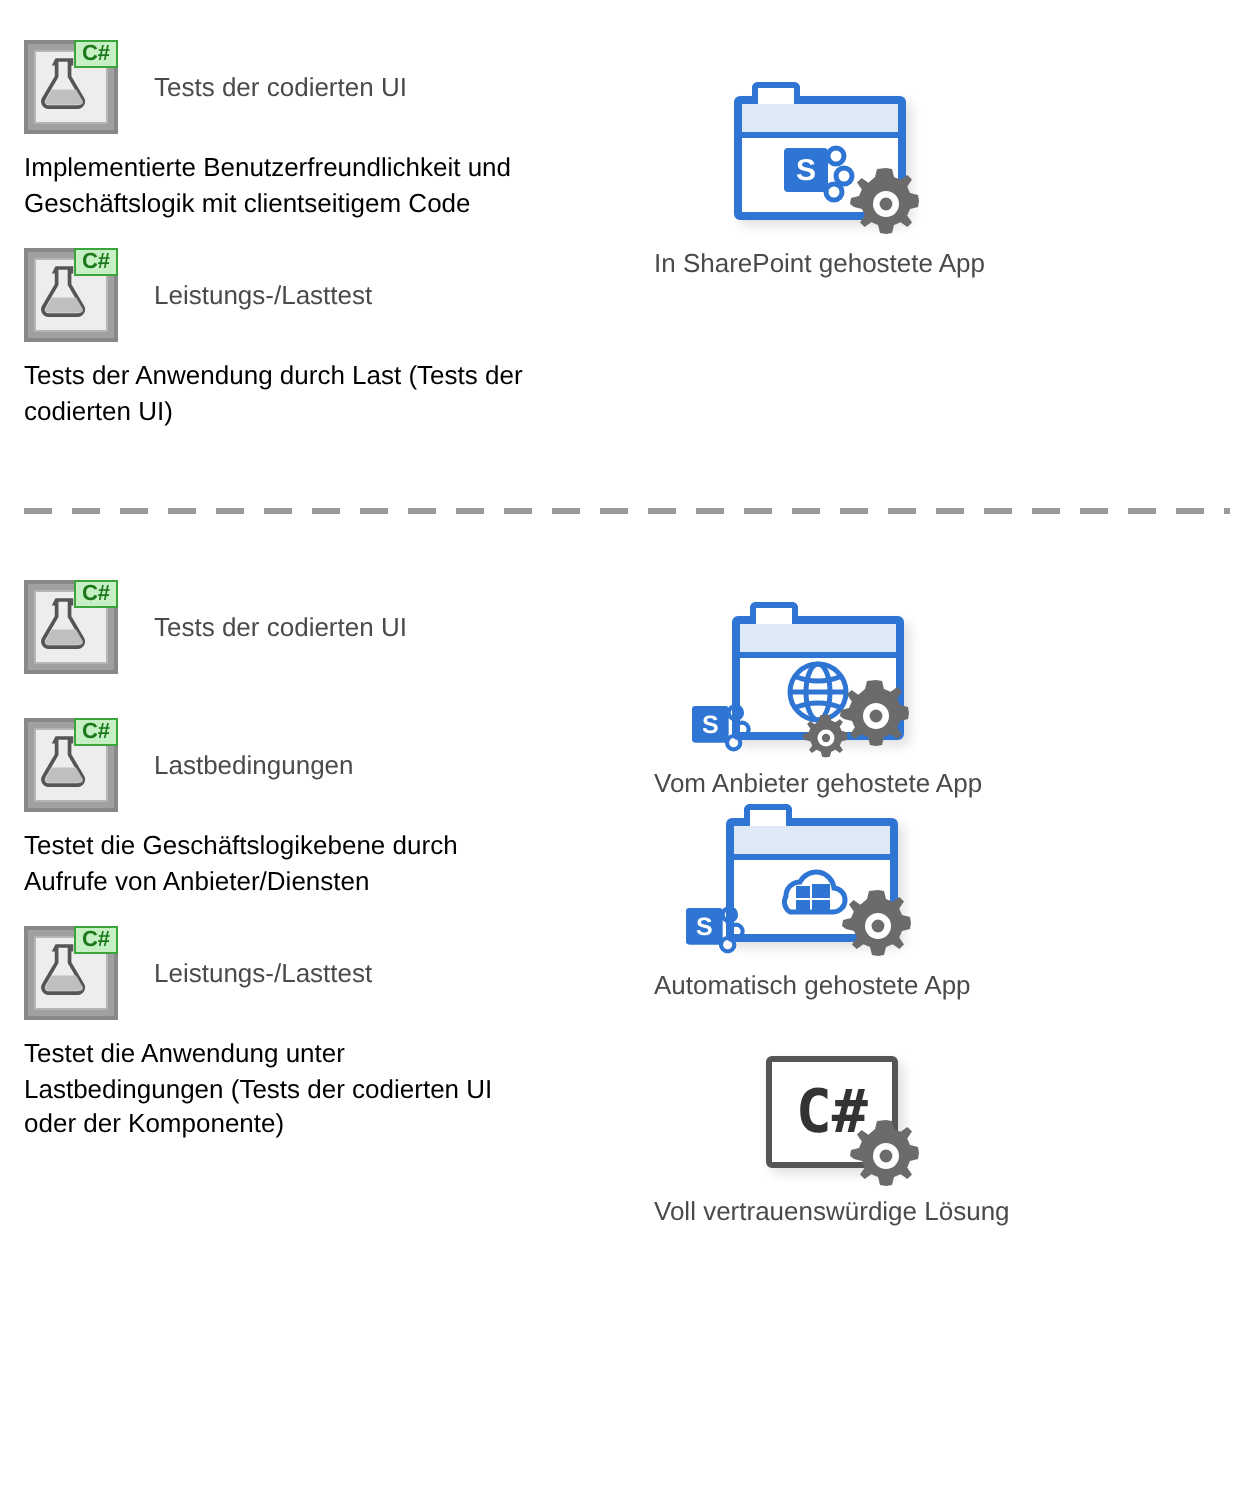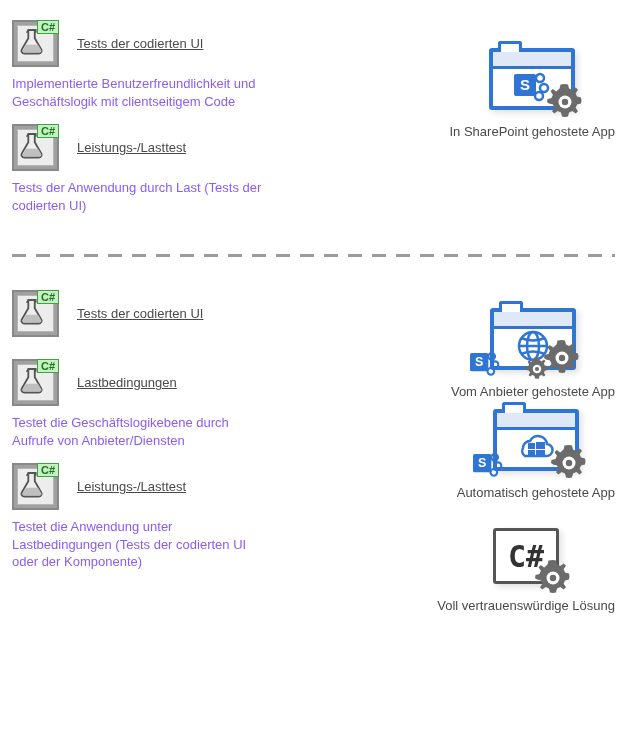--- a/index.html
+++ b/index.html
@@ -19,37 +19,36 @@
   }
   .left-col {
     width: 285px;
     display: flex;
     flex-direction: column;
   }
   .right-col {
     flex: 1;
     display: flex;
     flex-direction: column;
-    align-items: flex-end;
+    align-items: flex-start;
   }
   .block {
     margin-bottom: 14px;
   }
   .blk-head {
     display: flex;
     align-items: center;
     gap: 18px;
     margin-bottom: 8px;
   }
   .title {
     color: #4a4a4a;
-    text-decoration: underline;
   }
   .desc {
-    color: #8b5cf6;
+    color: #000000;
     line-height: 1.35;
     max-width: 260px;
   }
   .app-block {
     display: flex;
     flex-direction: column;
     align-items: center;
     margin-top: 18px;
     margin-bottom: 10px;
   }

